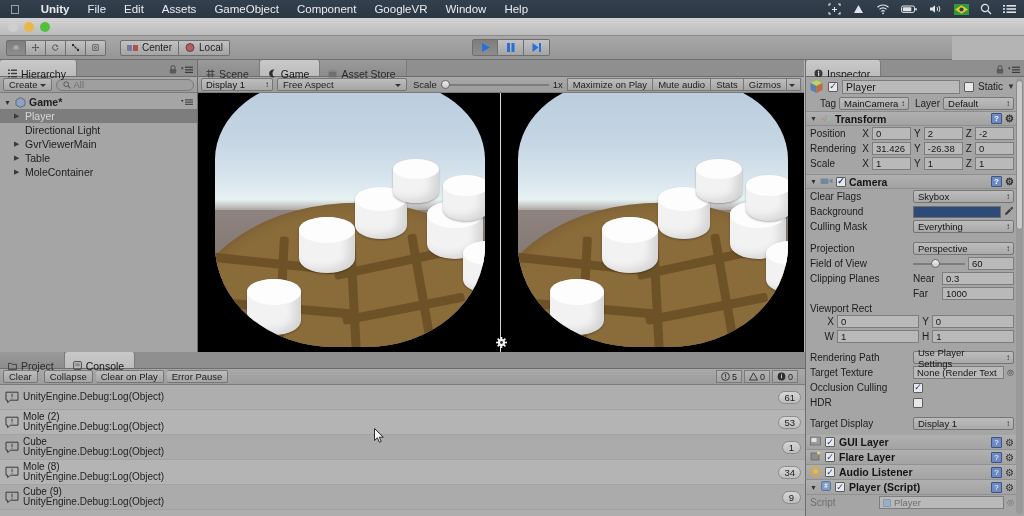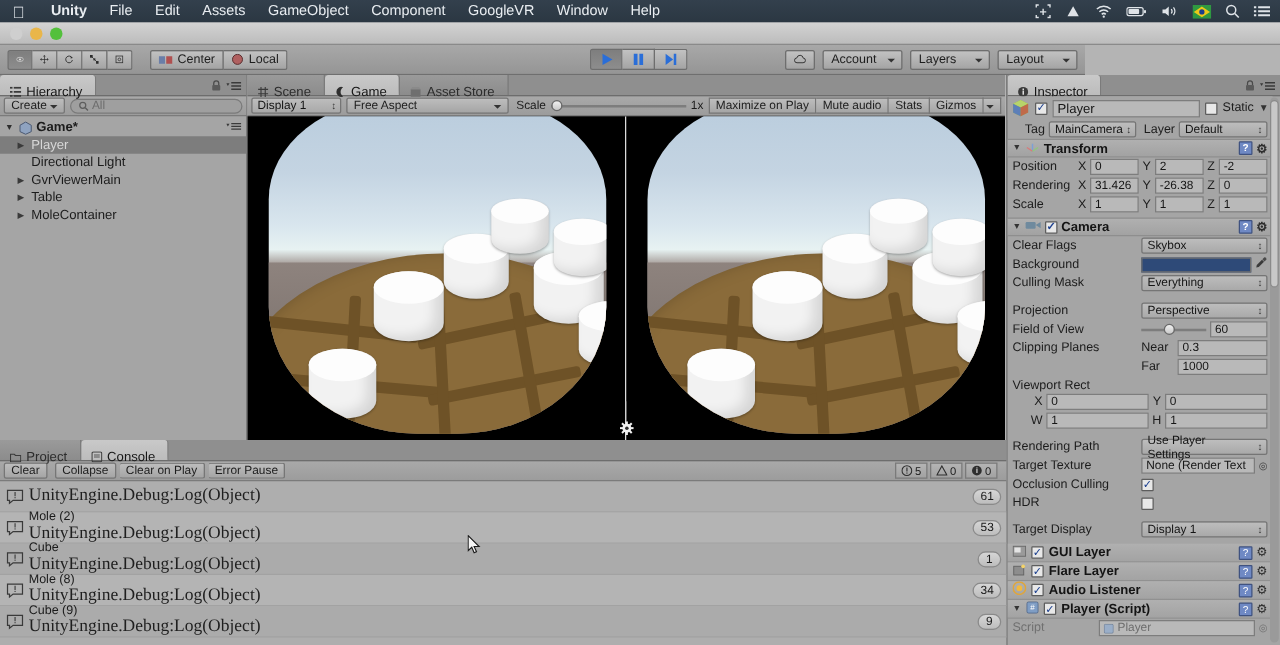--- a/index.html
+++ b/index.html
@@ -31,21 +31,21 @@
     background: linear-gradient(#d3d3d3, #bcbcbc);
     border-bottom:1px solid #8a8a8a;
     display:flex; align-items:center; justify-content:center;
     color:#2d2d2d; font-size:11px;
   }
   .traffic { position:absolute; left:8px; top:4px; display:flex; gap:6px; }
   .traffic i { width:10px; height:10px; border-radius:50%; display:block; }
 
   
   .toolbar {
-    position:absolute; top:36px; left:0; width:868px; height:24px;
+    position:absolute; top:36px; left:0; width:952px; height:24px;
     background: linear-gradient(#a8a8a8, #959595);
     border-bottom:1px solid #6f6f6f;
     display:flex; align-items:center; padding:0 6px;
   }
   .btn {
     background: linear-gradient(#c2c2c2, #a4a4a4);
     border:1px solid #6e6e6e; border-radius:2px;
     height:16px; display:flex; align-items:center; justify-content:center;
     color:#1d1d1d; font-size:10px; padding:0 6px; white-space:nowrap;
   }
@@ -165,21 +165,21 @@
   
   #console { left:0; top:352px; width:805px; height:164px; background:#aeaeae; }
   .logrow { height:25px; display:flex; align-items:center; padding:0 4px;
             border-bottom:1px solid #a2a2a2; }
   .logrow.alt { background:#b4b4b4; }
   .logrow.alt2 { background:#ababab; }
   .log-ic { width:16px; height:16px; flex:none; display:flex; align-items:center;
             justify-content:center; color:#3a3a3a; font-size:12px; }
   .log-txt { flex:1; line-height:1.05; padding-left:3px; }
   .log-t1 { font-size:10px; color:#1a1a1a; }
-  .log-t2 { font-size:14px; color:#1f1f1f;font-family:Liberation Serif, serif; }
+  .log-t2 { font-size:10px; color:#1f1f1f; }
   .badge { background:linear-gradient(#d6d6d6,#bdbdbd); border:1px solid #8a8a8a;
            border-radius:7px; height:13px; min-width:19px; padding:0 5px;
            display:flex; align-items:center; justify-content:center;
            font-size:9.5px; color:#1a1a1a; }
   .cnt-grp { display:flex; gap:2px; margin-left:auto; padding-right:4px; }
   .cnt { background:linear-gradient(#b4b4b4,#a2a2a2); border:1px solid #7a7a7a;
          height:13px; padding:0 4px; display:flex; align-items:center; gap:2px;
          font-size:9px; color:#1b1b1b; }
   .cursor { position:absolute; left:374px; top:428px; width:11px; height:16px; pointer-events:none; }
 </style>
@@ -353,36 +353,20 @@
       <div class="btn">
         <svg width="11" height="11" viewBox="0 0 11 11">
             <g fill="#2a6ed8">
               <path d="M1.5 1l6 4.5-6 4.5z"></path>
               <rect x="8" y="1" width="2" height="9"></rect>
             </g>
           </svg>
       </div>
     </div>
 
-    <div class="tbright">
-      <div class="btn" style="width:24px">
-        <svg width="13" height="9" viewBox="0 0 13 9">
-            <path d="M3.4 8h6.2a2.4 2.4 0 0 0 .3-4.8A3.4 3.4 0 0 0 3.2 3 2.5 2.5 0 0 0 3.4 8z" fill="none" stroke="#333" stroke-width="1"></path>
-          </svg>
-      </div>
-      <div class="btn drop" style="width:64px">
-        <span>Account</span>
-      </div>
-      <div class="btn drop" style="width:64px">
-        <span>Layers</span>
-      </div>
-      <div class="btn drop" style="width:64px">
-        <span>Layout</span>
-      </div>
-    </div>
   </div>
 
   <div class="panel" id="hierarchy">
     <div class="tabrow">
       <div class="tab active">
         <svg width="9" height="9" viewBox="0 0 9 9">
             <g fill="#3a3a3a">
               <rect x="0" y="0.5" width="2" height="1.4"></rect>
               <rect x="3" y="0.5" width="6" height="1.4"></rect>
               <rect x="0" y="3.8" width="2" height="1.4"></rect>

